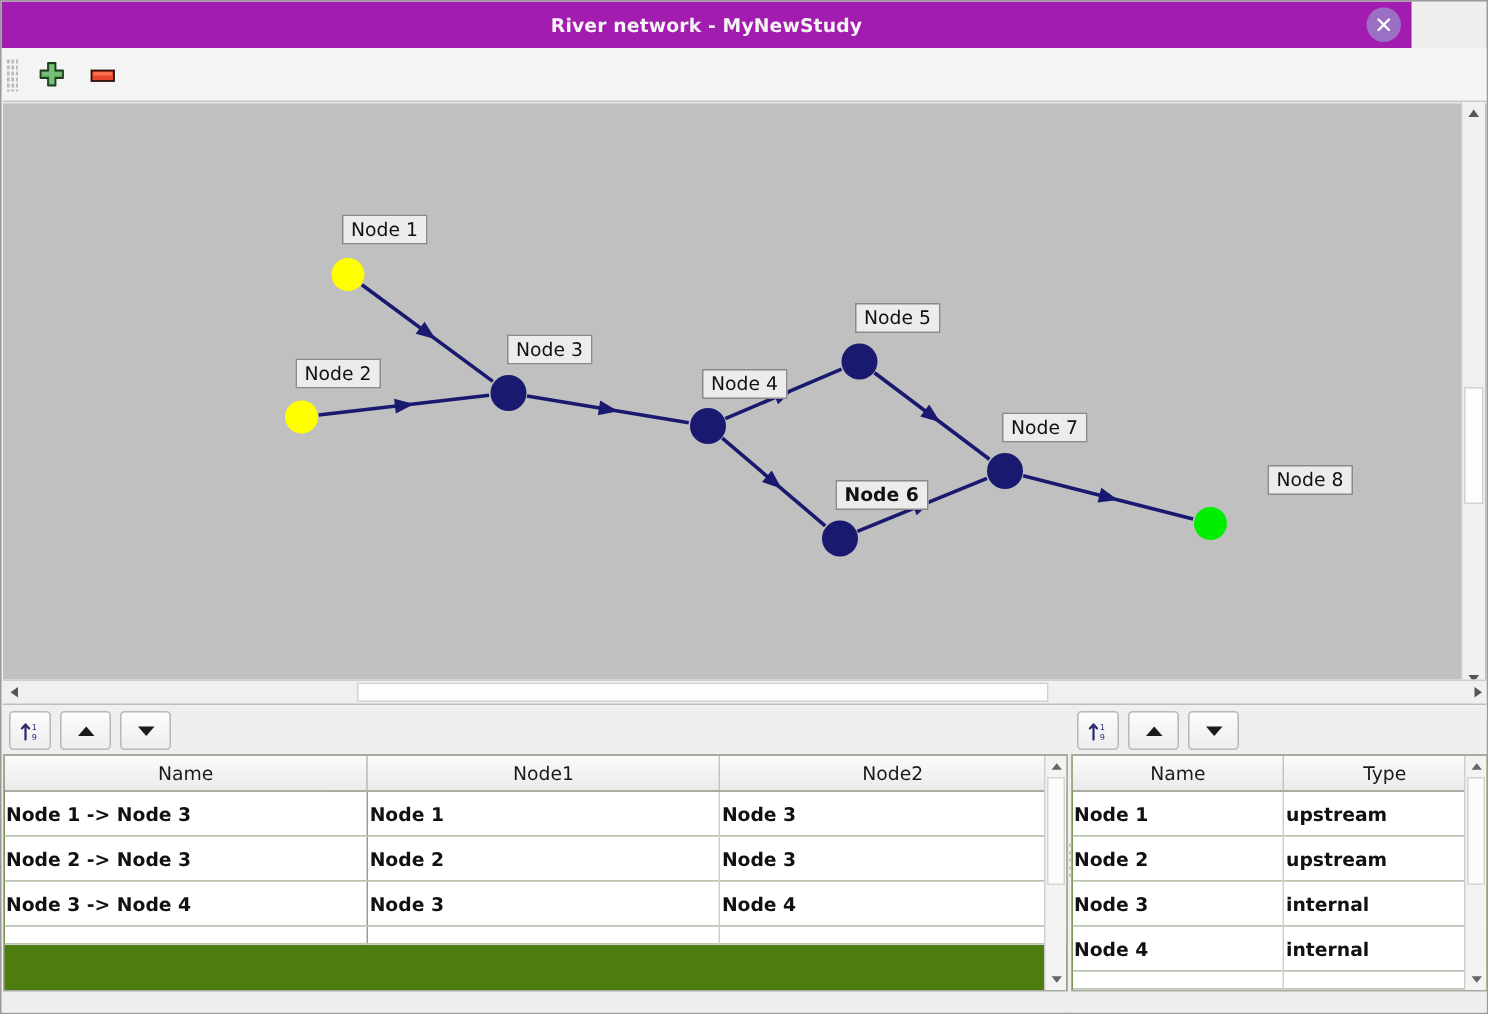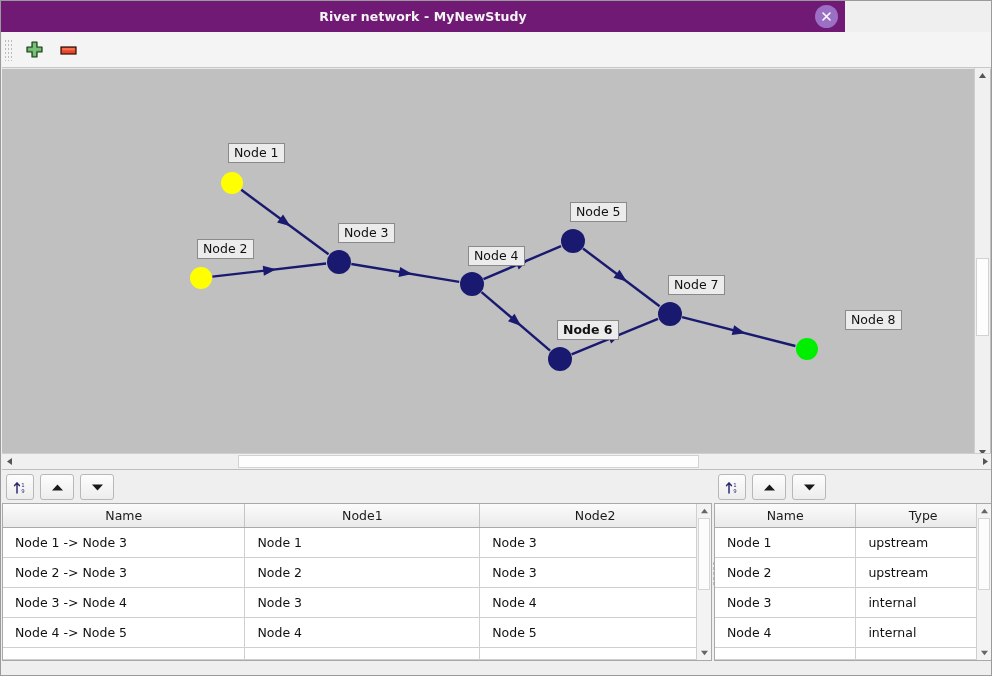--- a/index.html
+++ b/index.html
@@ -14,22 +14,22 @@
     width: 992px; height: 676px;
     background: #efefef;
     border: 1px solid #9a9a9a;
     box-sizing: border-box;
     overflow: hidden;
   }
 
   
   .titlebar {
     position: absolute; left: 0; top: 0;
-    width: 844px; height: 31px;
-    background: #701a75;
+    width: 940px; height: 31px;
+    background: #a21caf;
     color: #f2f2f2;
     display: flex; align-items: center; justify-content: center;
   }
   .titlebar-text {
     font-size: 12.5px; font-weight: bold; letter-spacing: .1px;
     color: #f4f4f4;
   }
   .close-btn {
     position: absolute; right: 7px; top: 4px;
     width: 23px; height: 23px; border-radius: 50%;
@@ -195,25 +195,26 @@
     height: 23px;
     text-align: center;
     box-sizing: border-box;
   }
   table.grid td {
     border-right: 1px solid #cfcfcf;
     border-bottom: 1px solid #cfcfcf;
     font-size: 12.5px;
     color: #111;
     height: 30px;
-    padding-left: 12px;
+    padding-left: 1px;
     background: #fff;
     box-sizing: border-box;
     white-space: nowrap;
     overflow: hidden;
+    font-weight: bold;
   }
   table.grid tr.partial td { height: 12px; }
 
   .tbl-vsb {
     position: absolute; top: 0; right: 0;
     width: 15px; height: 100%;
     background: #f3f3f3;
     border-left: 1px solid #cfcfcf;
     box-sizing: border-box;
   }
@@ -391,25 +392,20 @@
             <tr>
               <td style="width: 237px;">Node 2 -&gt; Node 3</td>
               <td style="width: 230px;">Node 2</td>
               <td style="width: 226px;">Node 3</td>
             </tr>
             <tr>
               <td style="width: 237px;">Node 3 -&gt; Node 4</td>
               <td style="width: 230px;">Node 3</td>
               <td style="width: 226px;">Node 4</td>
             </tr>
-            <tr>
-              <td style="width: 237px;">Node 4 -&gt; Node 5</td>
-              <td style="width: 230px;">Node 4</td>
-              <td style="width: 226px;">Node 5</td>
-            </tr>
             <tr class="partial">
               <td style="width: 237px;"></td>
               <td style="width: 230px;"></td>
               <td style="width: 226px;"></td>
             </tr>
           </tbody>
       </table>
       <div class="tbl-vsb">
         <div class="a up">
           <svg width="9" height="6" viewBox="0 0 9 6">

